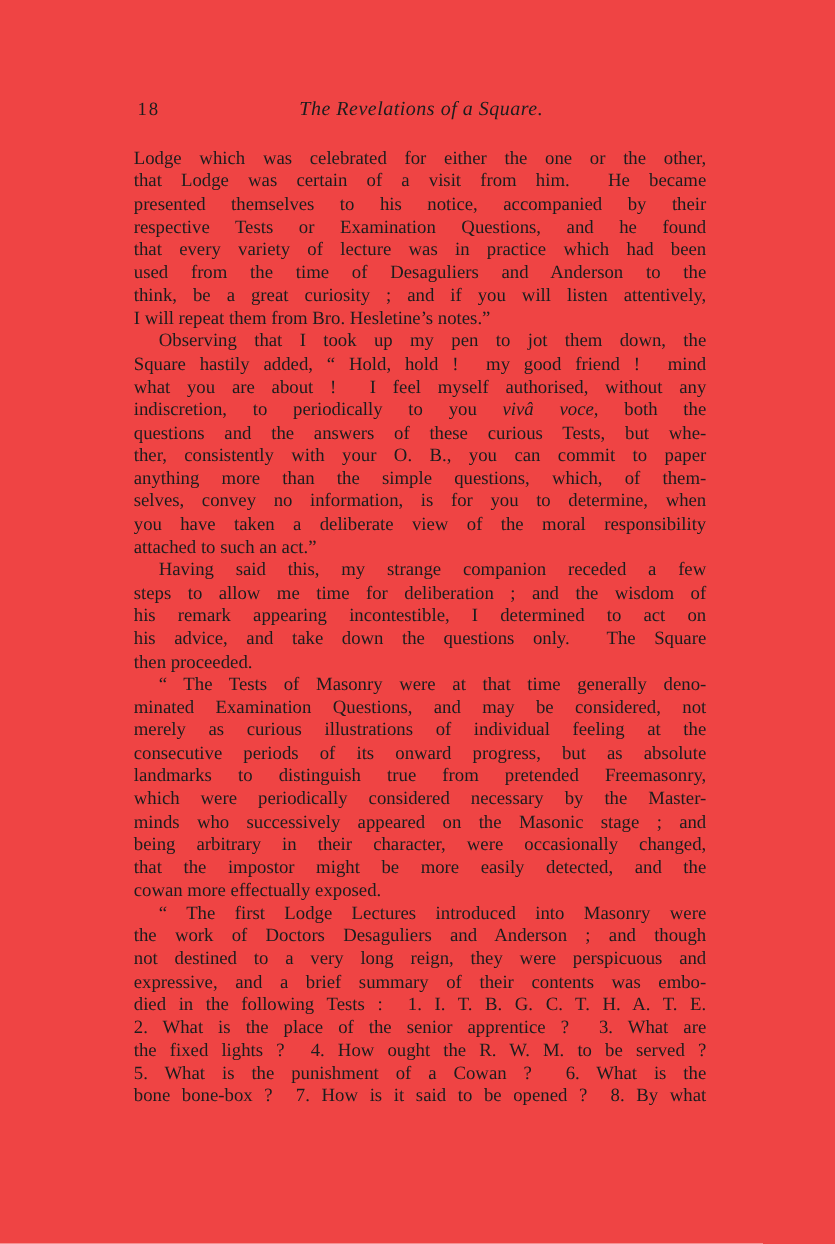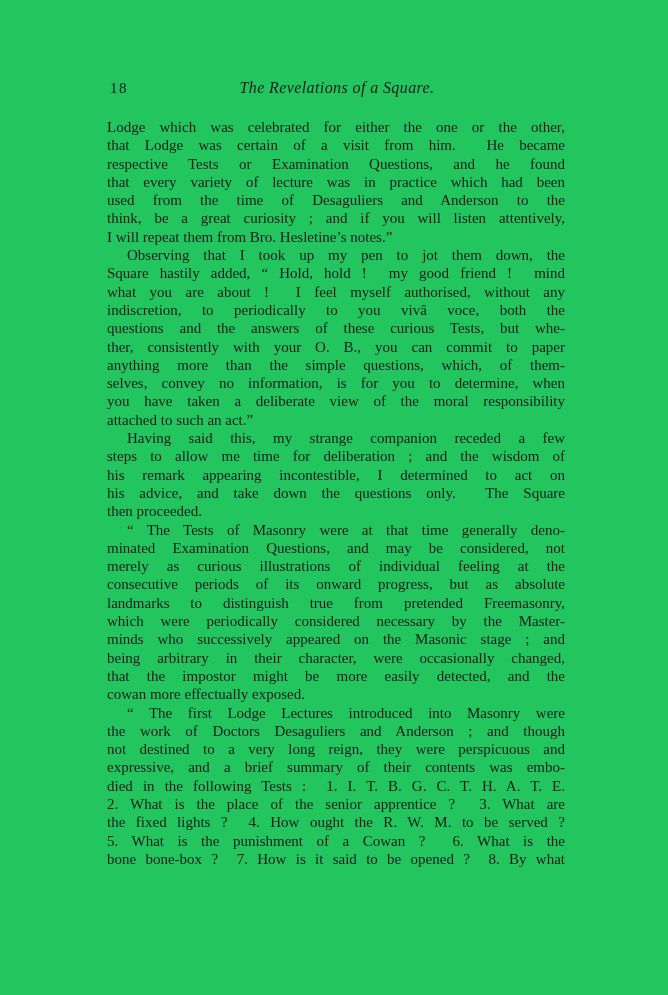--- a/index.html
+++ b/index.html
@@ -4,21 +4,21 @@
 <style>
   html, body {
     margin: 0;
     padding: 0;
     background: #ffffff;
   }
   .page {
     position: relative;
     width: 668px;
     height: 995px;
-    background: #22c55e;
+    background: #ef4444;
     color: #1d1d1d;
     font-family: "Liberation Serif", "DejaVu Serif", serif;
     overflow: hidden;
   }
   .running-header {
     position: absolute;
     top: 79px;
     left: 108px;
     width: 458px;
     height: 20px;
@@ -50,34 +50,35 @@
     height: 18.3px;
     white-space: pre-wrap;
     text-align: justify;
     text-align-last: justify;
     -moz-text-align-last: justify;
   }
   .line.no-stretch {
     text-align-last: left;
     -moz-text-align-last: left;
   }
-  .italic { }
+  .italic { font-style: italic; }
 </style>
 </head>
 <body>
 
 <div class="page">
   <div class="running-header">
     <span class="page-number">18</span>
     <div class="running-title">The Revelations of a Square.</div>
   </div>
   <div class="page-body">
       <div class="paragraph">
         <div class="line"><span>Lodge which was celebrated for either the one or the other,</span></div>
         <div class="line"><span>that Lodge was certain of a visit from him.  He became</span></div>
+        <div class="line"><span>presented themselves to his notice, accompanied by their</span></div>
         <div class="line"><span>respective Tests or Examination Questions, and he found</span></div>
         <div class="line"><span>that every variety of lecture was in practice which had been</span></div>
         <div class="line"><span>used from the time of Desaguliers and Anderson to the</span></div>
         <div class="line"><span>think, be a great curiosity ; and if you will listen attentively,</span></div>
         <div class="line no-stretch"><span>I will repeat them from Bro. Hesletine’s notes.”</span></div>
       </div>
       <div class="paragraph indented">
         <div class="line"><span>Observing that I took up my pen to jot them down, the</span></div>
         <div class="line"><span>Square hastily added, “ Hold, hold !  my good friend !  mind</span></div>
         <div class="line"><span>what you are about !  I feel myself authorised, without any</span></div>

